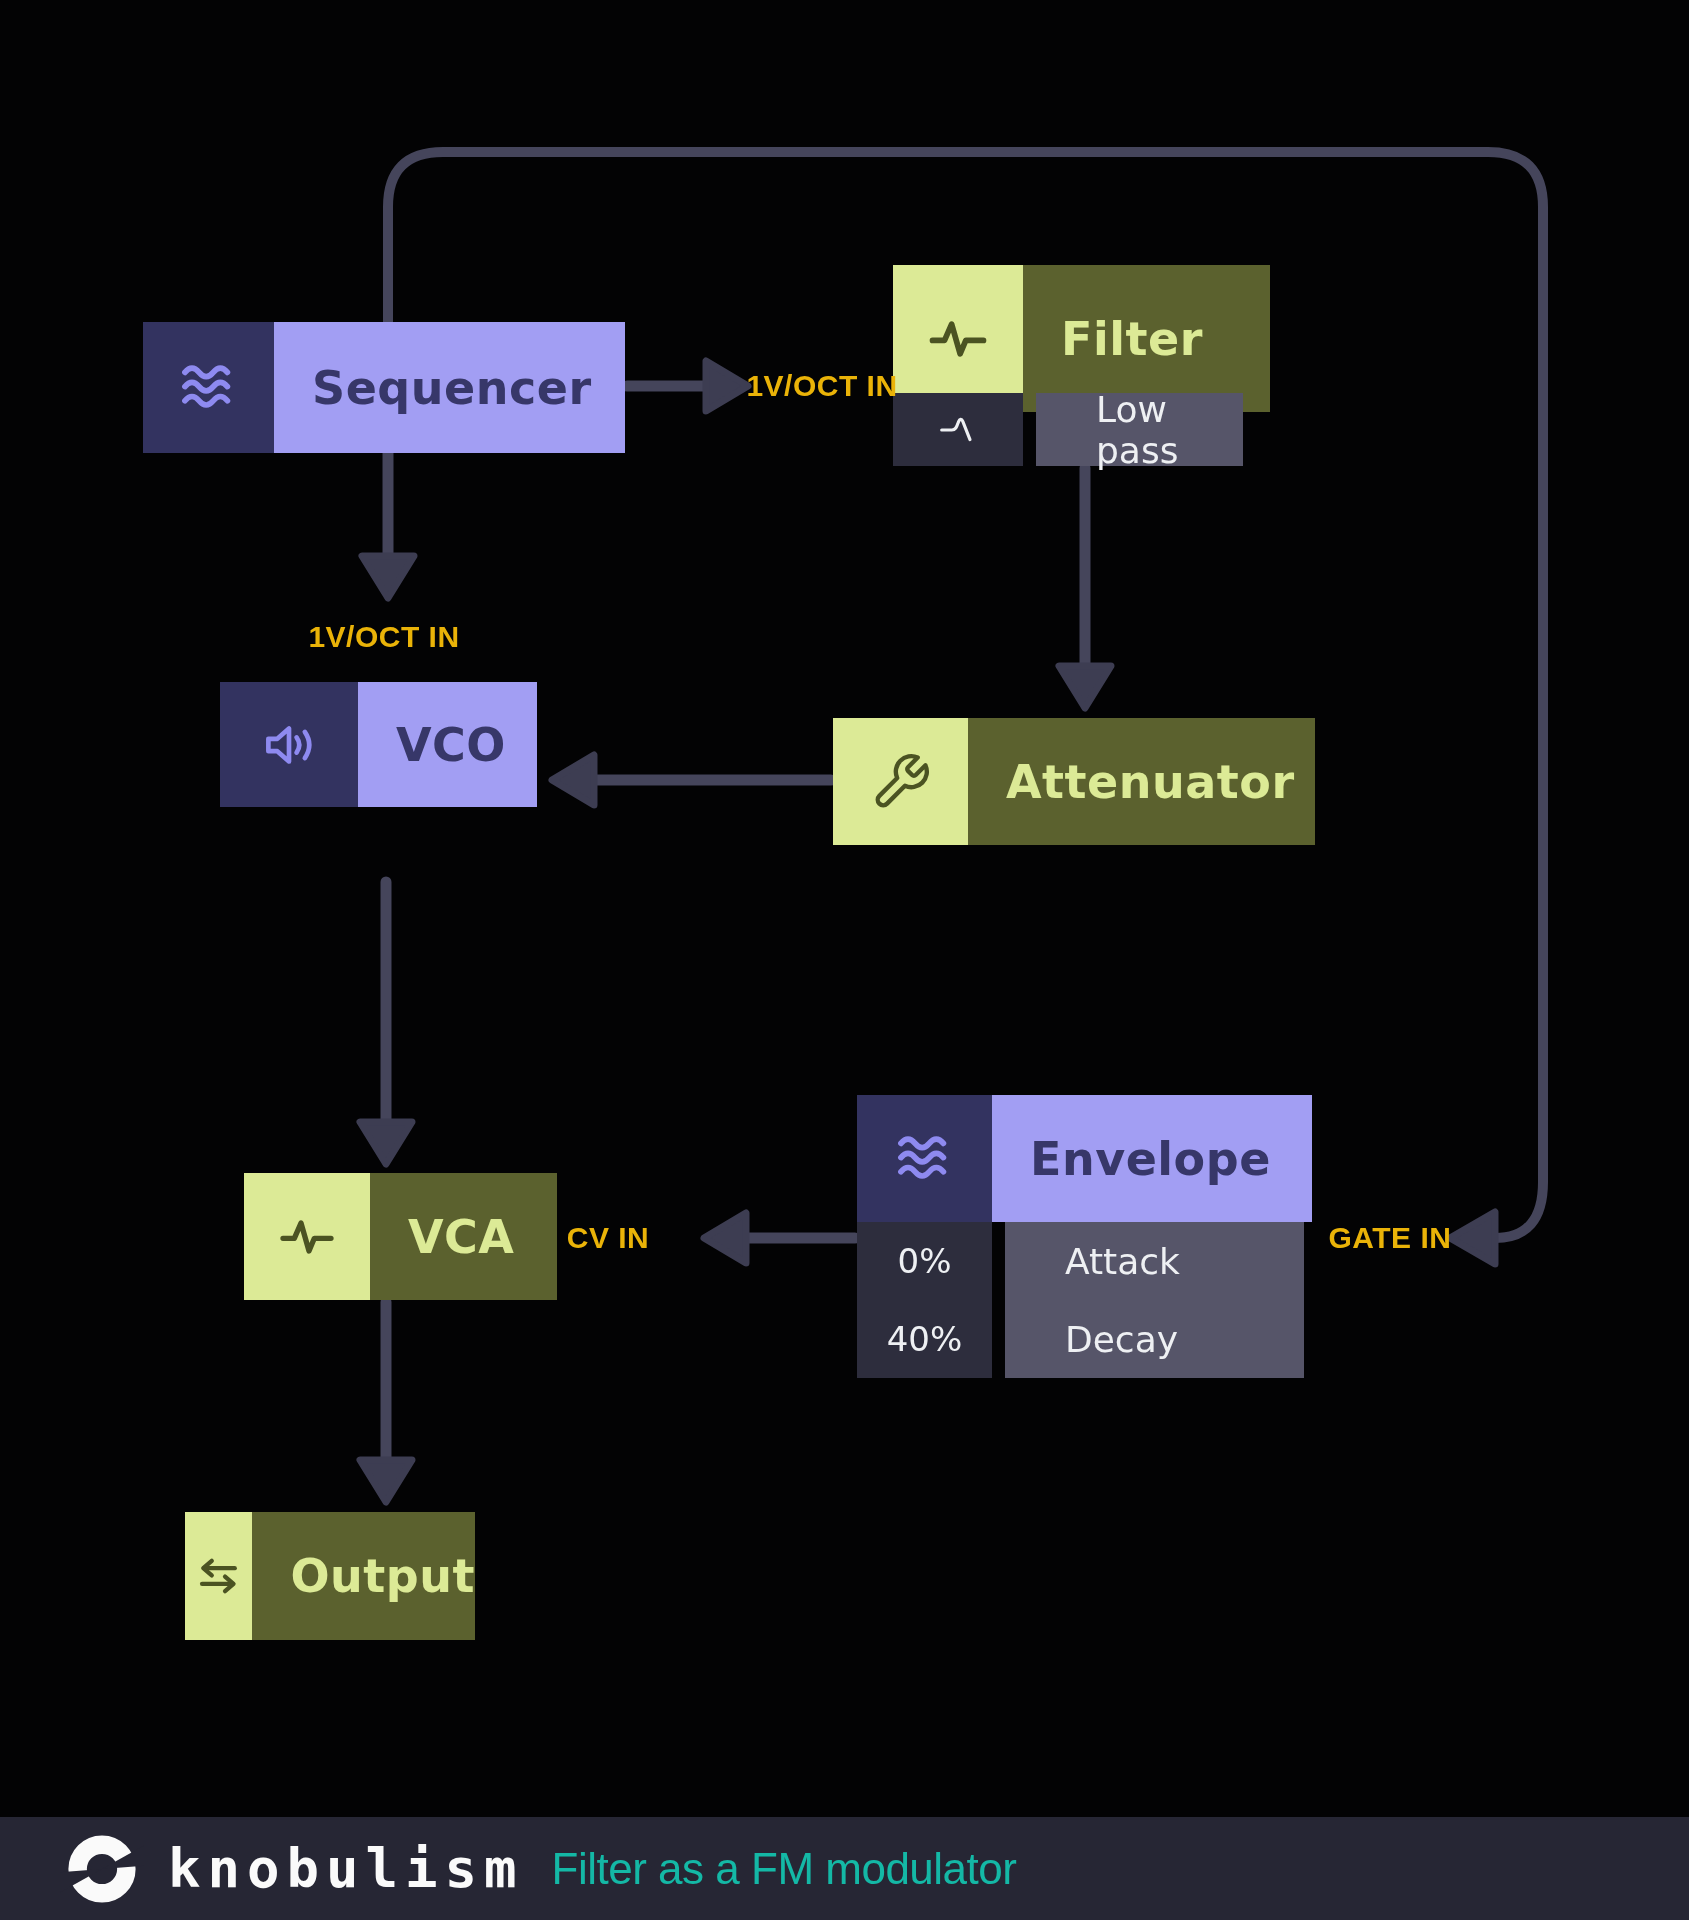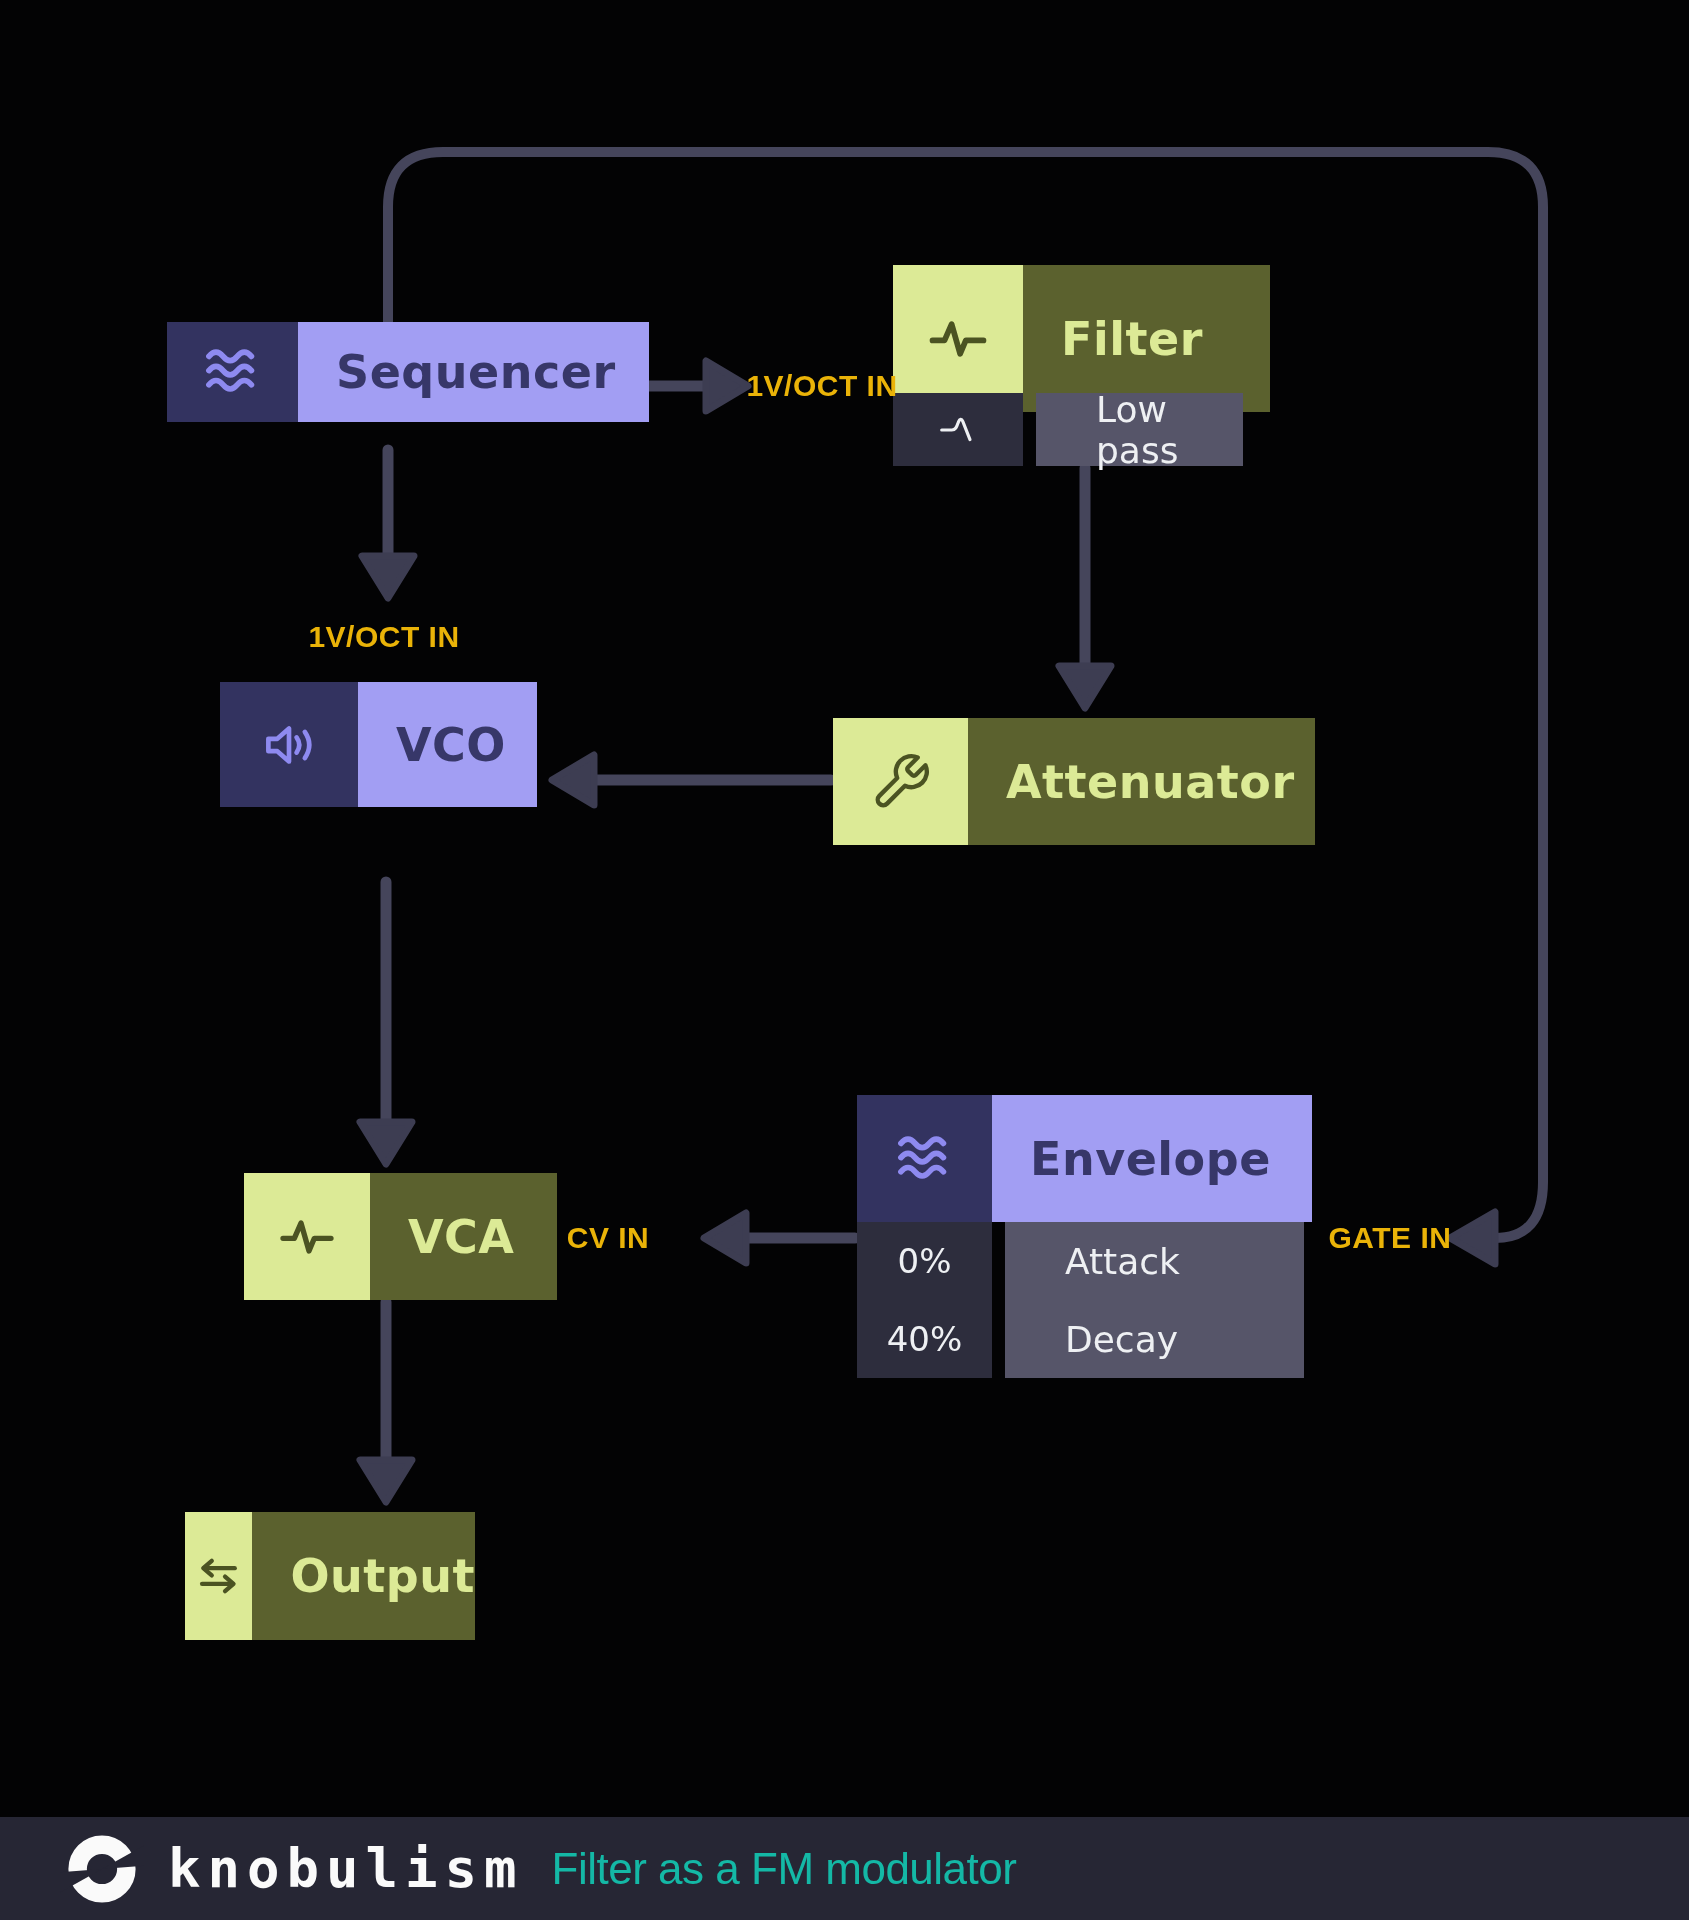--- a/index.html
+++ b/index.html
@@ -53,21 +53,21 @@
       <polygon points="706,361 706,411 748,386"></polygon>
       <polygon points="362,556 414,556 388,598"></polygon>
       <polygon points="1059,666 1111,666 1085,708"></polygon>
       <polygon points="594,755 594,805 552,780"></polygon>
       <polygon points="360,1122 412,1122 386,1164"></polygon>
       <polygon points="746,1213 746,1263 704,1238"></polygon>
       <polygon points="360,1460 412,1460 386,1502"></polygon>
     </g>
   </svg>
 
-  <div class="node" style="left:143px;top:322px;width:482px;height:100px;margin-left:24px;">
+  <div class="node" style="left:143px;top:322px;width:482px;height:131px;">
     <div class="cell bg-navy" style="width:131px;">
       <svg width="68" height="68" viewBox="0 0 48 48" fill="none" stroke="#8e8af0" stroke-width="4" stroke-linecap="round">
         <path d="M7 13 q5 -6 10 0 t10 0 t10 0"></path>
         <path d="M7 23 q5 -6 10 0 t10 0 t10 0"></path>
         <path d="M7 33 q5 -6 10 0 t10 0 t10 0"></path>
       </svg>
     </div>
     <div class="cell titlecell bg-lav" style="flex:1;">Sequencer</div>
   </div>
 

